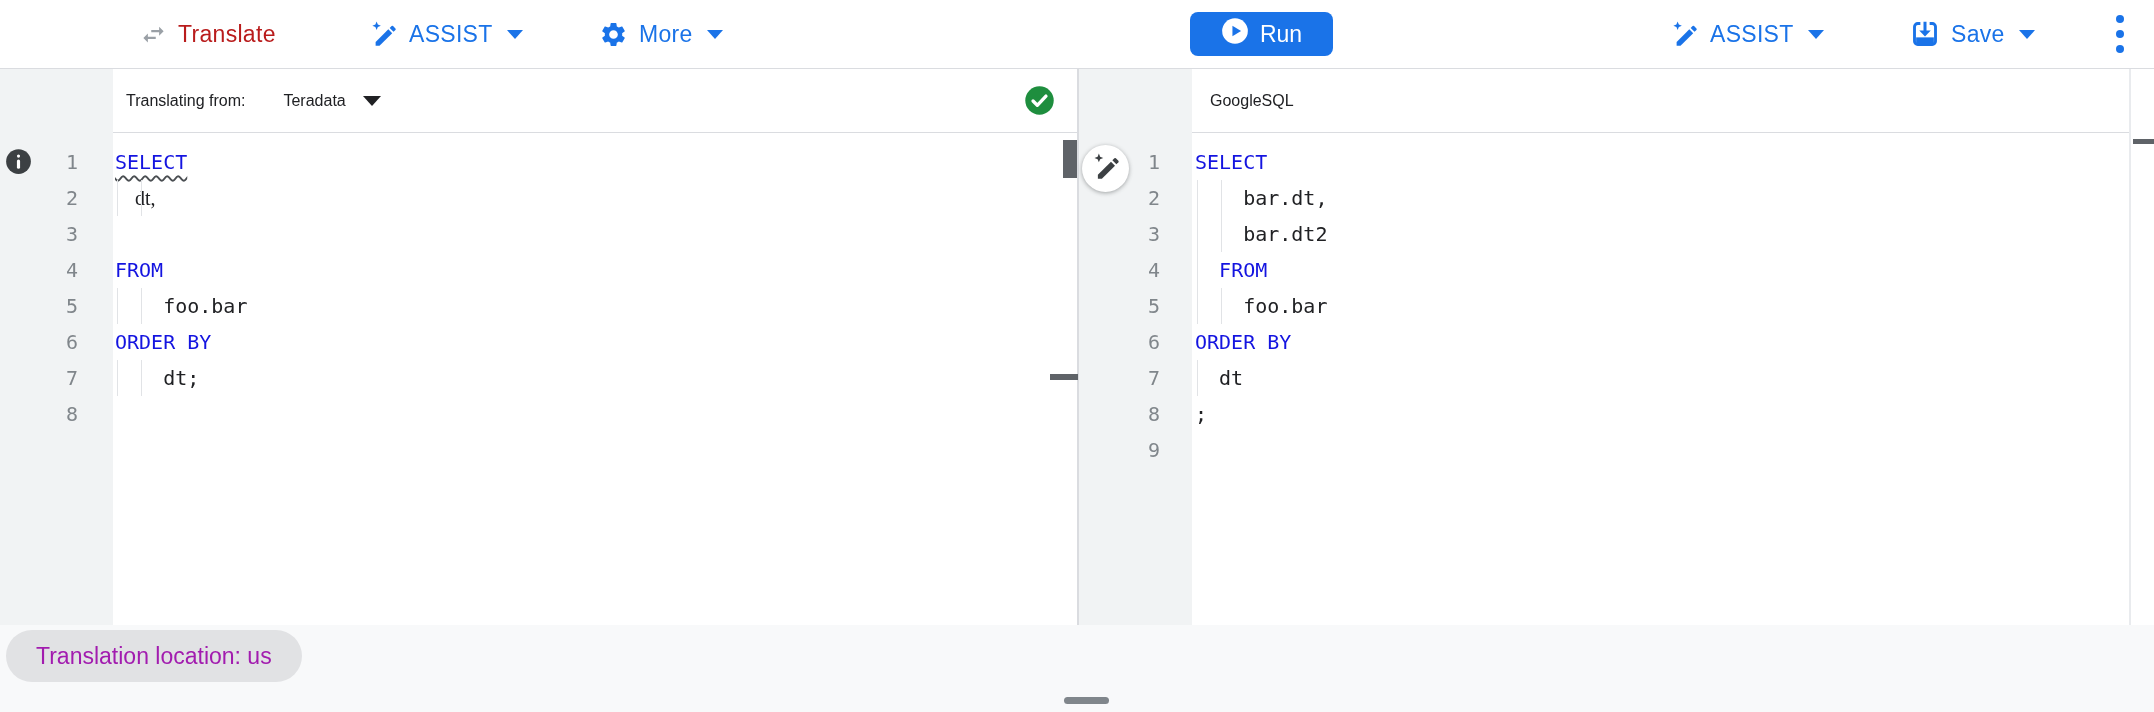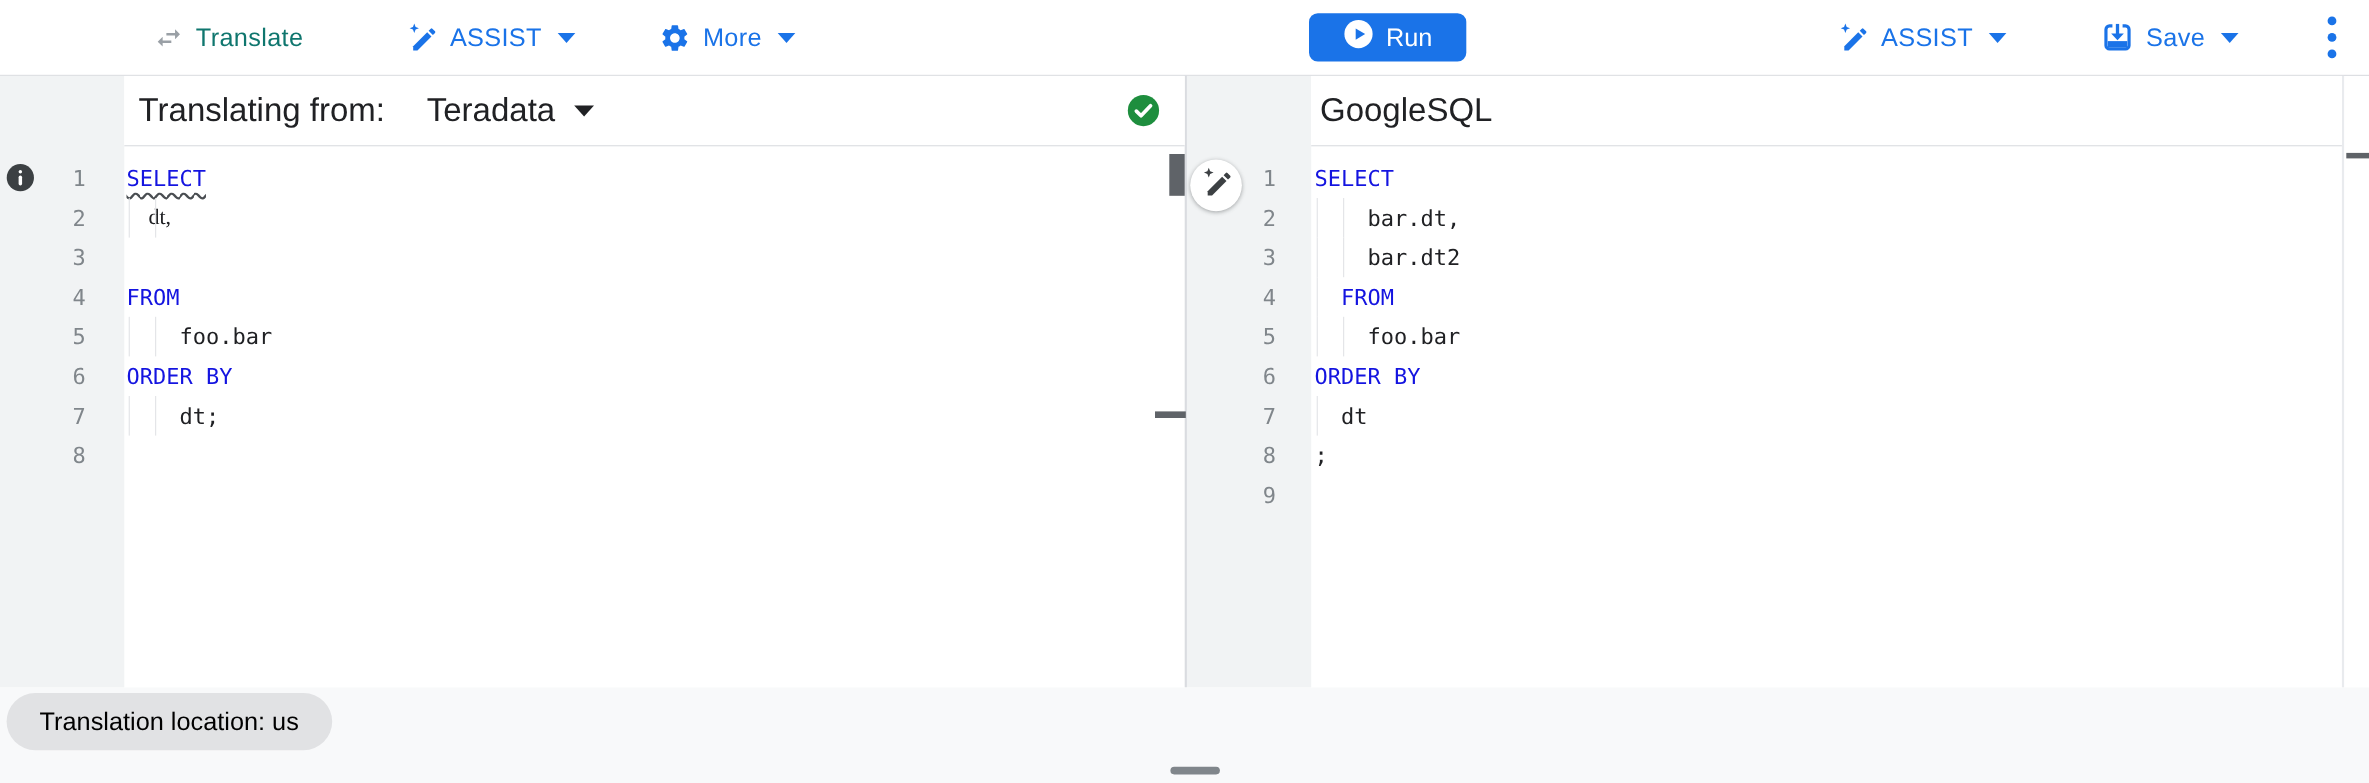--- a/index.html
+++ b/index.html
@@ -8,41 +8,41 @@
   .abs { position:absolute; }
   #stage { position:relative; width:2154px; height:712px; background:#fff; }
 
   
   #toolbar { left:0; top:0; width:2154px; height:69px; background:#fff;
              border-bottom:1px solid #dadce0; }
   .tbtn { position:absolute; top:0; height:68px; display:flex; align-items:center;
           gap:11px; font-size:23px; color:#1a73e8; font-weight:500; cursor:pointer;
           letter-spacing:.3px; background:none; border:none; }
   .tbtn svg { display:block; }
-  .tbtn.disabled { color:#0f766e; cursor:default; }
+  .tbtn.disabled { color:#b91c1c; cursor:default; }
   .caret { width:0; height:0; border-left:8px solid transparent; border-right:8px solid transparent;
            border-top:9px solid currentColor; margin-left:3px; }
   #run-btn { left:1190px; top:12px; width:143px; height:44px; background:#1a73e8;
              border:none; border-radius:8px; display:flex; align-items:center; justify-content:center;
              gap:11px; color:#fff; font-size:23px; font-weight:500; cursor:pointer; position:absolute; }
   #kebab { left:2104px; top:0; width:32px; height:68px; display:flex; flex-direction:column;
            align-items:center; justify-content:center; gap:7px; cursor:pointer; }
   #kebab i { width:8px; height:8px; border-radius:50%; background:#1a73e8; display:block; }
 
   
   #left-gutter-bg  { left:0;    top:69px; width:113px;  height:556px; background:#f1f3f4; }
   #right-gutter-bg { left:1079px; top:69px; width:113px; height:556px; background:#f1f3f4; }
   #panel-divider   { left:1077px; top:69px; width:2px; height:556px; background:#dadce0; }
   #right-ruler-line{ left:2129px; top:69px; width:2px; height:556px; background:#e9ebee; }
 
   .panel-header { position:absolute; top:69px; height:64px; background:#fff;
                   border-bottom:1px solid #dadce0; display:flex; align-items:center;
-                  font-size:30px; color:#202124; }
+                  font-size:16px; color:#202124; }
   #left-header  { left:113px;  width:964px; padding-left:13px; }
-  #right-header { left:1192px; width:937px; padding-left:8px; }
+  #right-header { left:1192px; width:937px; padding-left:18px; }
   #dialect-btn { display:flex; align-items:center; gap:14px; margin-left:38px; cursor:pointer; color:#202124; }
   #dialect-btn .caret { border-top-color:#202124; border-left-width:9px; border-right-width:9px; border-top-width:10px; }
   #source-status { margin-left:auto; margin-right:22px; width:31px; height:31px; }
 
   
   .editor { position:absolute; top:133px; height:492px; font-family:"DejaVu Sans Mono", monospace;
             font-size:20px; }
   #editor-left  { left:0;     width:1063px; }
   #editor-right { left:1079px; width:1050px; }
   .linenum { position:absolute; height:36px; line-height:36px; text-align:right;
@@ -61,21 +61,21 @@
 
   
   #assist-fab { left:1082px; top:145px; width:47px; height:47px; border-radius:50%;
                 background:#fff; box-shadow:0 1px 4px rgba(60,64,67,.45); display:flex;
                 align-items:center; justify-content:center; cursor:pointer; }
 
   
   #bottom-bar { left:0; top:625px; width:2154px; height:87px; background:#f8f9fa; }
   #location-chip { position:absolute; left:6px; top:5px; height:52px; padding:0 30px;
                    background:#e1e2e4; border-radius:26px; display:flex; align-items:center;
-                   font-size:23px; color:#000000; }
+                   font-size:23px; color:#a21caf; }
   #drag-handle { position:absolute; left:1064px; top:72px; width:45px; height:7px;
                  border-radius:4px; background:#80868b; cursor:row-resize; }
 </style>
 </head>
 <body>
 
 <div id="stage">
 
   <div id="toolbar" class="abs">
 

